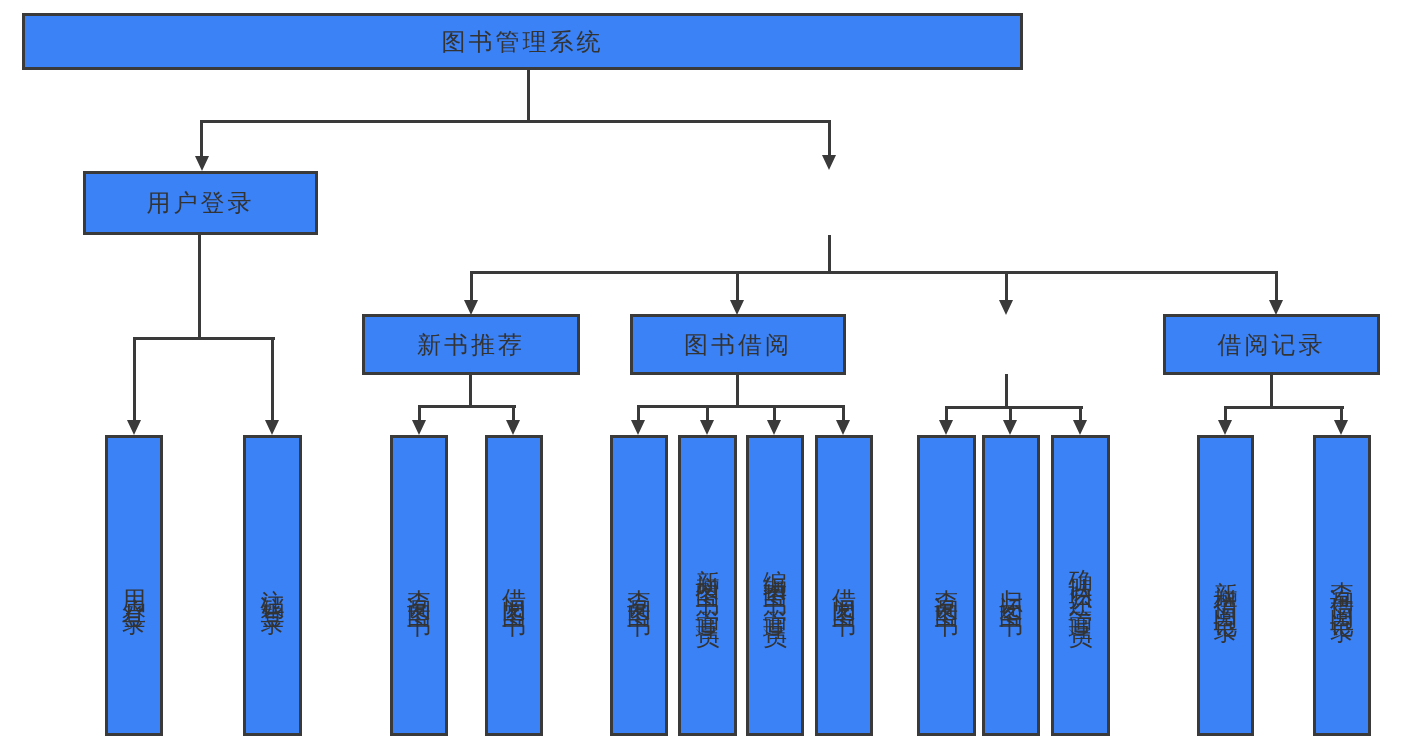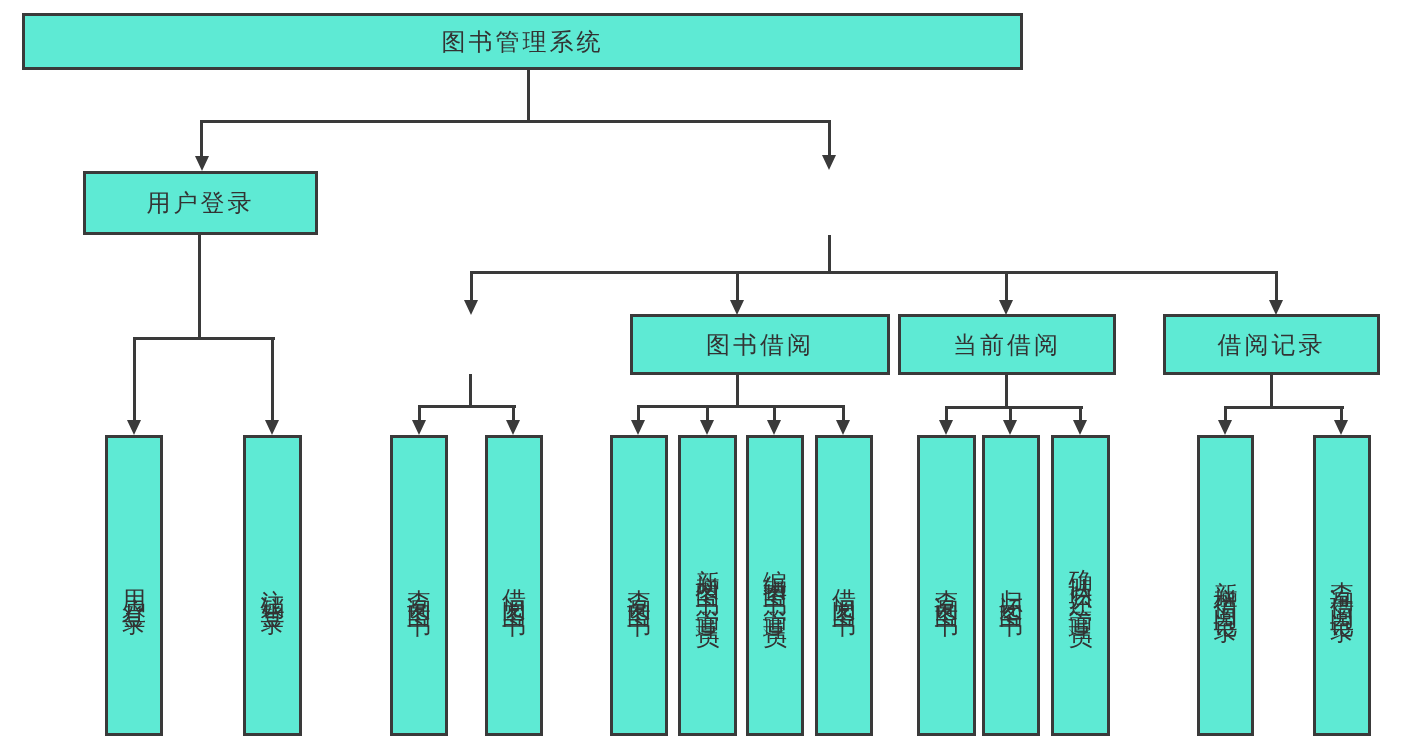--- a/index.html
+++ b/index.html
@@ -2,21 +2,21 @@
 <html><head>
 <meta charset="utf-8">
 <style>
   html,body { margin:0; padding:0; background:#ffffff; }
   .canvas {
     position:relative; width:1405px; height:747px; background:#ffffff;
     font-family:"Liberation Sans","DejaVu Sans",sans-serif; overflow:hidden;
   }
   .box {
     position:absolute; box-sizing:border-box;
-    border:3px solid #3a3a3a; background:#5eead4;
+    border:3px solid #3a3a3a; background:#3b82f6;
     display:flex; align-items:center; justify-content:center;
     font-size:24px; color:#333333; letter-spacing:3px; white-space:nowrap;
   }
   .vbox { top:435px; height:301px; }
   .vtext {
     writing-mode:vertical-rl; text-orientation:mixed;
     letter-spacing:8px; line-height:1; font-size:24px; color:#333333;
   }
   .hline, .vline { position:absolute; background:#3a3a3a; }
   .hline { height:3px; }
@@ -64,25 +64,25 @@
   <div class="hline" style="left:470px;top:271px;width:808px"></div>
   <div class="vline" style="left:470px;top:271px;height:31px"></div>
   <div class="arrow" style="left:464px;top:300px"></div>
   <div class="vline" style="left:736px;top:271px;height:31px"></div>
   <div class="arrow" style="left:730px;top:300px"></div>
   <div class="vline" style="left:1005px;top:271px;height:31px"></div>
   <div class="arrow" style="left:999px;top:300px"></div>
   <div class="vline" style="left:1275px;top:271px;height:31px"></div>
   <div class="arrow" style="left:1269px;top:300px"></div>
 
-  <div class="box" style="left:630px;top:314px;width:260px;height:61px">
+  <div class="box" style="left:362px;top:314px;width:218px;height:61px">
+    <span>新书推荐</span>
+  </div>
+  <div class="box" style="left:630px;top:314px;width:216px;height:61px">
     <span>图书借阅</span>
-  </div>
-  <div class="box" style="left:898px;top:314px;width:218px;height:61px">
-    <span>当前借阅</span>
   </div>
   <div class="box" style="left:1163px;top:314px;width:217px;height:61px">
     <span>借阅记录</span>
   </div>
 
   <div class="vline" style="left:469px;top:374px;height:33px"></div>
   <div class="hline" style="left:418px;top:405px;width:98px"></div>
   <div class="vline" style="left:418px;top:405px;height:17px"></div>
   <div class="arrow" style="left:412px;top:420px"></div>
   <div class="vline" style="left:512px;top:405px;height:17px"></div>

